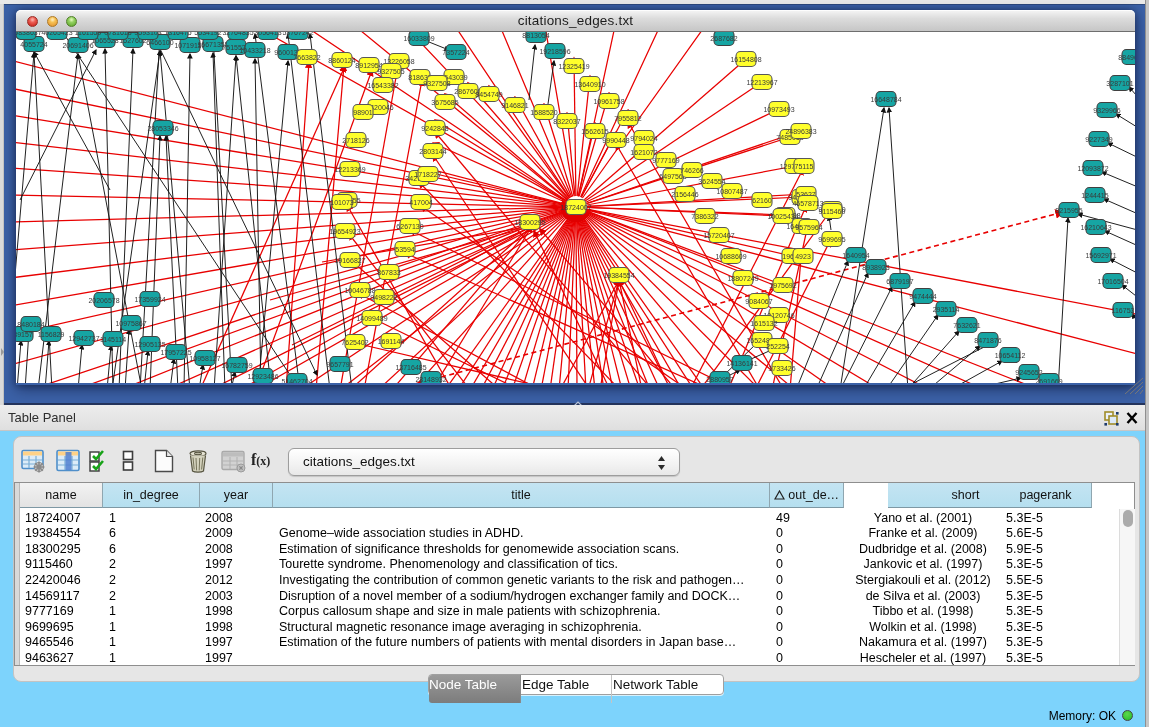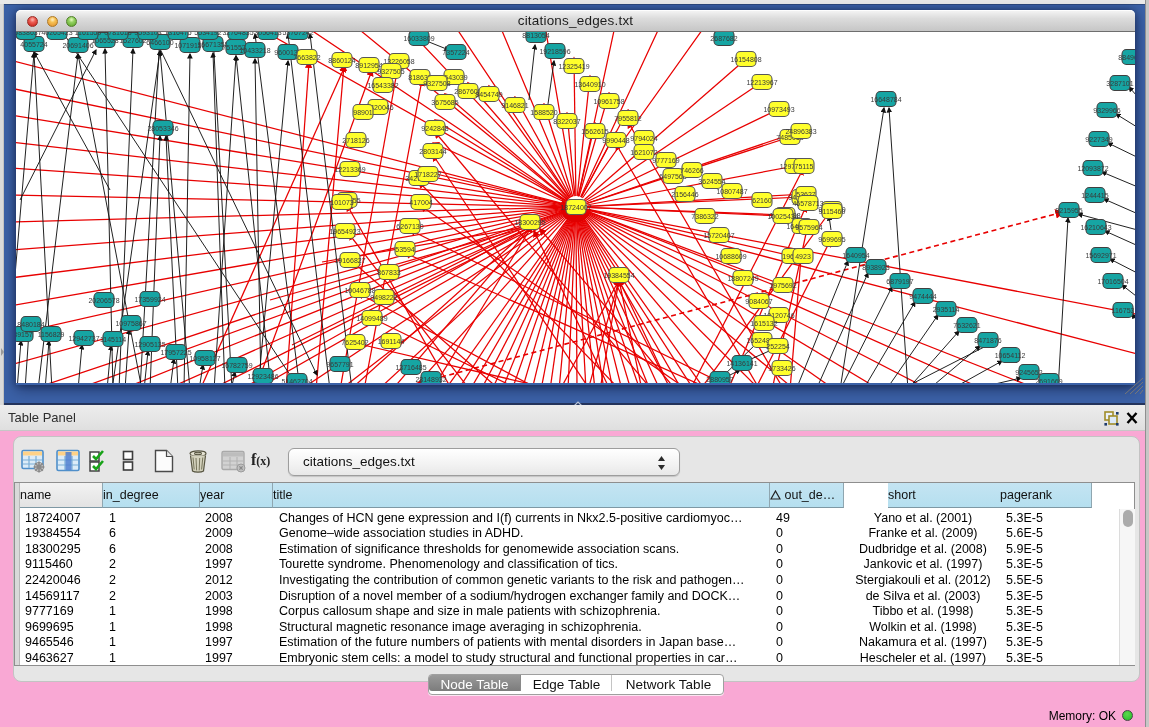--- a/index.html
+++ b/index.html
@@ -13,40 +13,40 @@
 #win{left:12px;top:5px;width:1119px;height:375px;border-radius:5px 5px 0 0;box-shadow:0 4px 14px rgba(0,0,25,.45), 2px 0 6px rgba(0,0,25,.18), -2px 0 6px rgba(0,0,25,.18)}
 #titlebar{left:0;top:0;width:1119px;height:22px;border-radius:5px 5px 0 0;background:linear-gradient(#f6f6f6,#dcdcdc 40%,#c6c6c6);border-bottom:1px solid #6e6e6e;box-shadow:inset 0 1px 0 #fdfdfd}
 #title{width:100%;text-align:center;font-size:13.5px;color:#1c1c1c;line-height:22px;letter-spacing:.2px}
 .tl{top:6px;width:11px;height:11px;border-radius:50%}
 #tl1{left:11px;background:radial-gradient(circle at 50% 30%,#f8a9a2 8%,#ec5f55 35%,#d3342b 75%,#9d2720);border:1px solid #9a2d26}
 #tl2{left:31px;background:radial-gradient(circle at 50% 30%,#fde9b2 8%,#f6c255 35%,#e9a23b 75%,#ad7323);border:1px solid #ae7a26}
 #tl3{left:50px;background:radial-gradient(circle at 50% 30%,#d7f3af 8%,#94d162 35%,#6fb43c 75%,#4c8326);border:1px solid #527e2b}
 #canvas{left:0;top:22px;width:1119px;height:351px;background:#fff;overflow:hidden}
 #grip{right:-10px;bottom:-11px;width:24px;height:22px}
 
-#tp{left:0;top:405px;width:1149px;height:322px;background:#f9a8d4}
+#tp{left:0;top:405px;width:1149px;height:322px;background:#7dd3fc}
 #tphead{left:0;top:0;width:1149px;height:26px;background:linear-gradient(#ededed,#dfdfdf);border-bottom:1px solid #c6c6c6}
 #tphead span{font-size:13px;color:#2e2e2e;line-height:26px;padding-left:8px}
 #innerpanel{left:13px;top:31px;width:1127px;height:246px;background:#e6e6e6;border:1px solid #c3c3c3;border-radius:8px}
 
 .ico{position:absolute;top:44px}
 #combo{left:288px;top:43px;width:392px;height:28px;border:1px solid #9d9d9d;border-radius:6px;background:linear-gradient(#ffffff,#f2f2f2 60%,#e8e8e8);box-shadow:0 1px 1px rgba(0,0,0,.15);font-size:13.5px;color:#111;line-height:26px;padding-left:14px}
 
 #tbl{left:14px;top:77px;width:1121px;height:184px;background:#fff;border:1px solid #8e8e8e}
 #gutter{left:0;top:0;width:5px;height:182px;background:#d9d9d9;border-right:1px solid #b9b9b9}
-.hc{position:absolute;top:0;height:25px;background:linear-gradient(#c4e4f2,#b5dfef);border-right:1px solid #8fa6b0;border-bottom:1px solid #7e98a4;font-size:12.5px;color:#111;line-height:25px}
+.hc{position:absolute;top:0;height:25px;background:linear-gradient(#c4e4f2,#b5dfef);border-right:1px solid #8fa6b0;border-bottom:1px solid #7e98a4;font-size:12.5px;color:#111;text-align:center;line-height:25px}
 .hg{background:linear-gradient(#f2f2f2,#e3e3e3)}
 .row{position:absolute;left:0;width:1119px;height:15.6px;font-size:12.5px;color:#000;white-space:nowrap}
 .row span{position:absolute;top:1px}
 .c1{left:10px}.c2{left:94px}.c3{left:190px}.c4{left:264px}.c5{left:761px}.c6{left:830px;width:156px;text-align:center}.c7{left:991px}
 #vsb{left:1104px;top:26px;width:16px;height:156px;background:#f6f6f6;border-left:1px solid #dcdcdc}
 #vsbthumb{left:3px;top:1px;width:10px;height:17px;background:#ababab;border-radius:5px}
 
 #tabs{left:428px;top:269px;width:296px;height:21px;border:1px solid #9f9f9f;border-radius:4px;background:#fff;box-shadow:0 1px 0 rgba(255,255,255,.7)}
-.tab{position:absolute;top:0;height:16px;font-size:13.5px;line-height:19px;text-align:center;color:#111}
+.tab{position:absolute;top:0;height:28px;font-size:13.5px;line-height:19px;text-align:left;color:#111}
 #tab1{left:0;width:92px;background:linear-gradient(#9a9a9a,#7c7c7c);color:#fff;border-radius:3px 0 0 3px;border-right:1px solid #8a8a8a}
 #tab2{left:93px;width:90px;border-right:1px solid #c4c4c4}
 #tab3{left:184px;width:111px}
 
 #mem{right:33px;top:304px;font-size:12px;color:#000}
 #memdot{right:16px;top:305px;width:11px;height:11px;border-radius:50%;background:radial-gradient(circle at 45% 35%,#5fd74f,#2fc32f 75%);border:1px solid #454545}
 
 #split{left:569px;top:396px;width:10px;height:6px}
 </style></head>
 <body>
@@ -651,21 +651,20 @@
       <div class="hc" style="left:258px;width:497px">title</div>
       <div class="hc" style="left:755px;width:74px"><svg width="11" height="10" style="vertical-align:-1px">
             <path d="M5.5 1L10 9H1z" fill="none" stroke="#222" stroke-width="1.2"></path>
           </svg> out_de…</div>
       <div class="hc" style="left:873px;width:156px">short</div>
       <div class="hc" style="left:985px;width:92px">pagerank</div>
       <div class="row" style="top:26.5px">
           <span class="c1">18724007</span>
           <span class="c2">1</span>
           <span class="c3">2008</span>
-          <span class="c4">Changes of HCN gene expression and I(f) currents in Nkx2.5-positive cardiomyoc…</span>
           <span class="c5">49</span>
           <span class="c6">Yano et al. (2001)</span>
           <span class="c7">5.3E-5</span>
         </div>
       <div class="row" style="top:42.1px">
           <span class="c1">19384554</span>
           <span class="c2">6</span>
           <span class="c3">2009</span>
           <span class="c4">Genome–wide association studies in ADHD.</span>
           <span class="c5">0</span>
@@ -732,21 +731,20 @@
           <span class="c3">1997</span>
           <span class="c4">Estimation of the future numbers of patients with mental disorders in Japan base…</span>
           <span class="c5">0</span>
           <span class="c6">Nakamura et al. (1997)</span>
           <span class="c7">5.3E-5</span>
         </div>
       <div class="row" style="top:166.9px">
           <span class="c1">9463627</span>
           <span class="c2">1</span>
           <span class="c3">1997</span>
-          <span class="c4">Embryonic stem cells: a model to study structural and functional properties in car…</span>
           <span class="c5">0</span>
           <span class="c6">Hescheler et al. (1997)</span>
           <span class="c7">5.3E-5</span>
         </div>
       <div class="abs" id="vsb">
           <div class="abs" id="vsbthumb"></div>
         </div>
     </div>
     <div class="abs" id="tabs">
       <div class="tab" id="tab1">Node Table</div>

